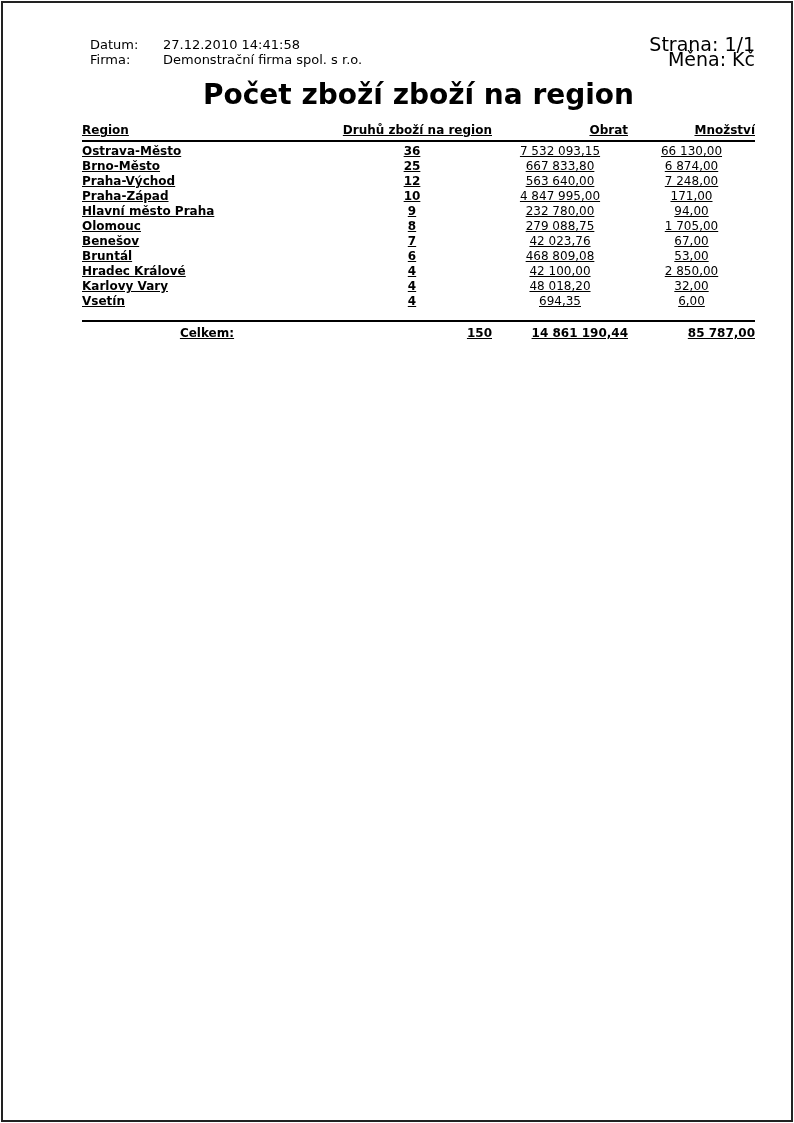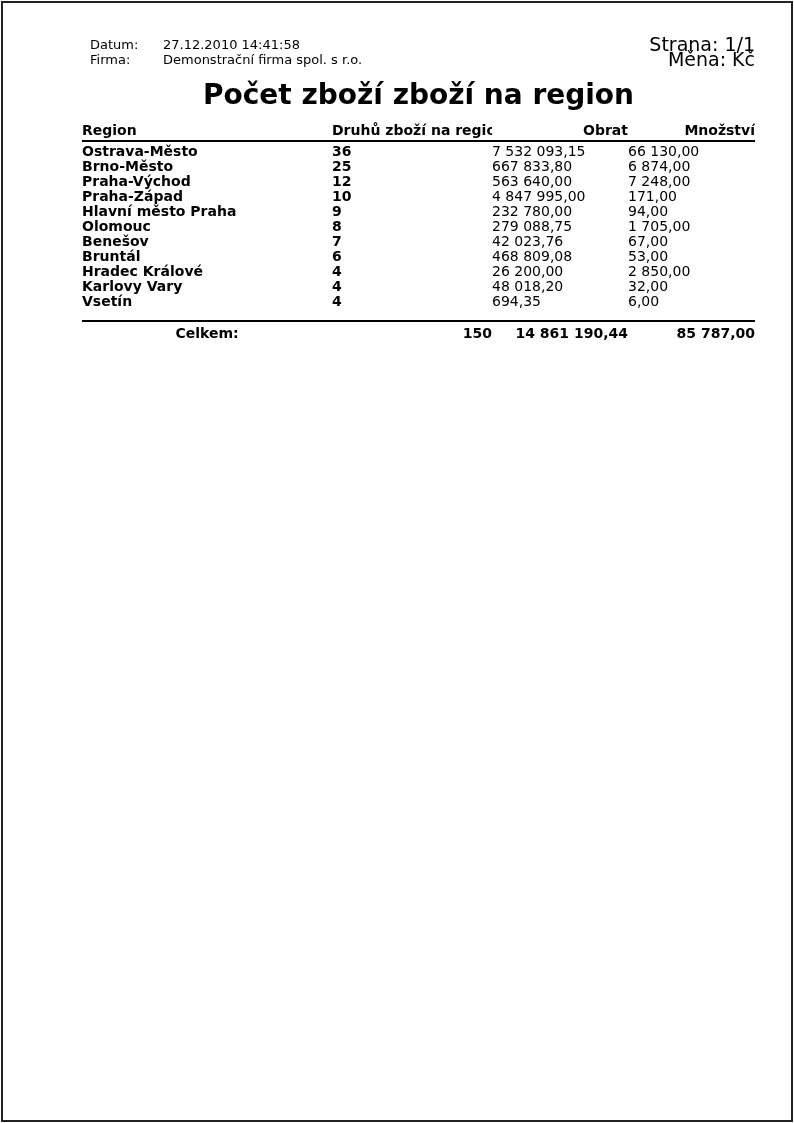--- a/index.html
+++ b/index.html
@@ -35,39 +35,40 @@
     position:absolute; left:82px; top:78px; width:673px;
     text-align:center;
     font-size:28px; font-weight:bold; line-height:34px;
     letter-spacing:0px;
   }
 
   
   .report-table-wrap { position:absolute; left:82px; top:122px; width:673px; }
   table.report {
     width:673px; table-layout:fixed; border-collapse:collapse;
-    font-size:14px;
+    font-size:12px;
+    text-decoration:underline;
   }
   table.report th, table.report td {
     overflow:hidden; white-space:nowrap; vertical-align:bottom;
   }
   col.c1 { width:250px; }
   col.c2 { width:160px; }
   col.c3 { width:136px; }
   col.c4 { width:127px; }
 
   thead th {
     font-weight:bold; text-align:right;
     padding:0 0 2px 0; line-height:16px;
     border-bottom:2px solid #000;
   }
   thead th.left { text-align:left; }
 
   tbody td {
-    line-height:15px; text-align:left; font-weight:normal;
+    line-height:15px; text-align:center; font-weight:normal;
   }
   tbody td.left { text-align:left; font-weight:bold; }
   tbody td.cnt { font-weight:bold; }
   tbody tr:first-child td { padding-top:2px; }
   tbody tr:last-child td { padding-bottom:11px; }
   tbody tr.italic td.left { font-style:italic; }
 
   tfoot td {
     border-top:2px solid #000;
     padding-top:4px; line-height:15px;
@@ -160,21 +161,21 @@
         </tr>
         <tr>
           <td class="left">Bruntál</td>
           <td class="cnt">6</td>
           <td>468 809,08</td>
           <td>53,00</td>
         </tr>
         <tr>
           <td class="left">Hradec Králové</td>
           <td class="cnt">4</td>
-          <td>26 200,00</td>
+          <td>42 100,00</td>
           <td>2 850,00</td>
         </tr>
         <tr>
           <td class="left">Karlovy Vary</td>
           <td class="cnt">4</td>
           <td>48 018,20</td>
           <td>32,00</td>
         </tr>
         <tr>
           <td class="left">Vsetín</td>

